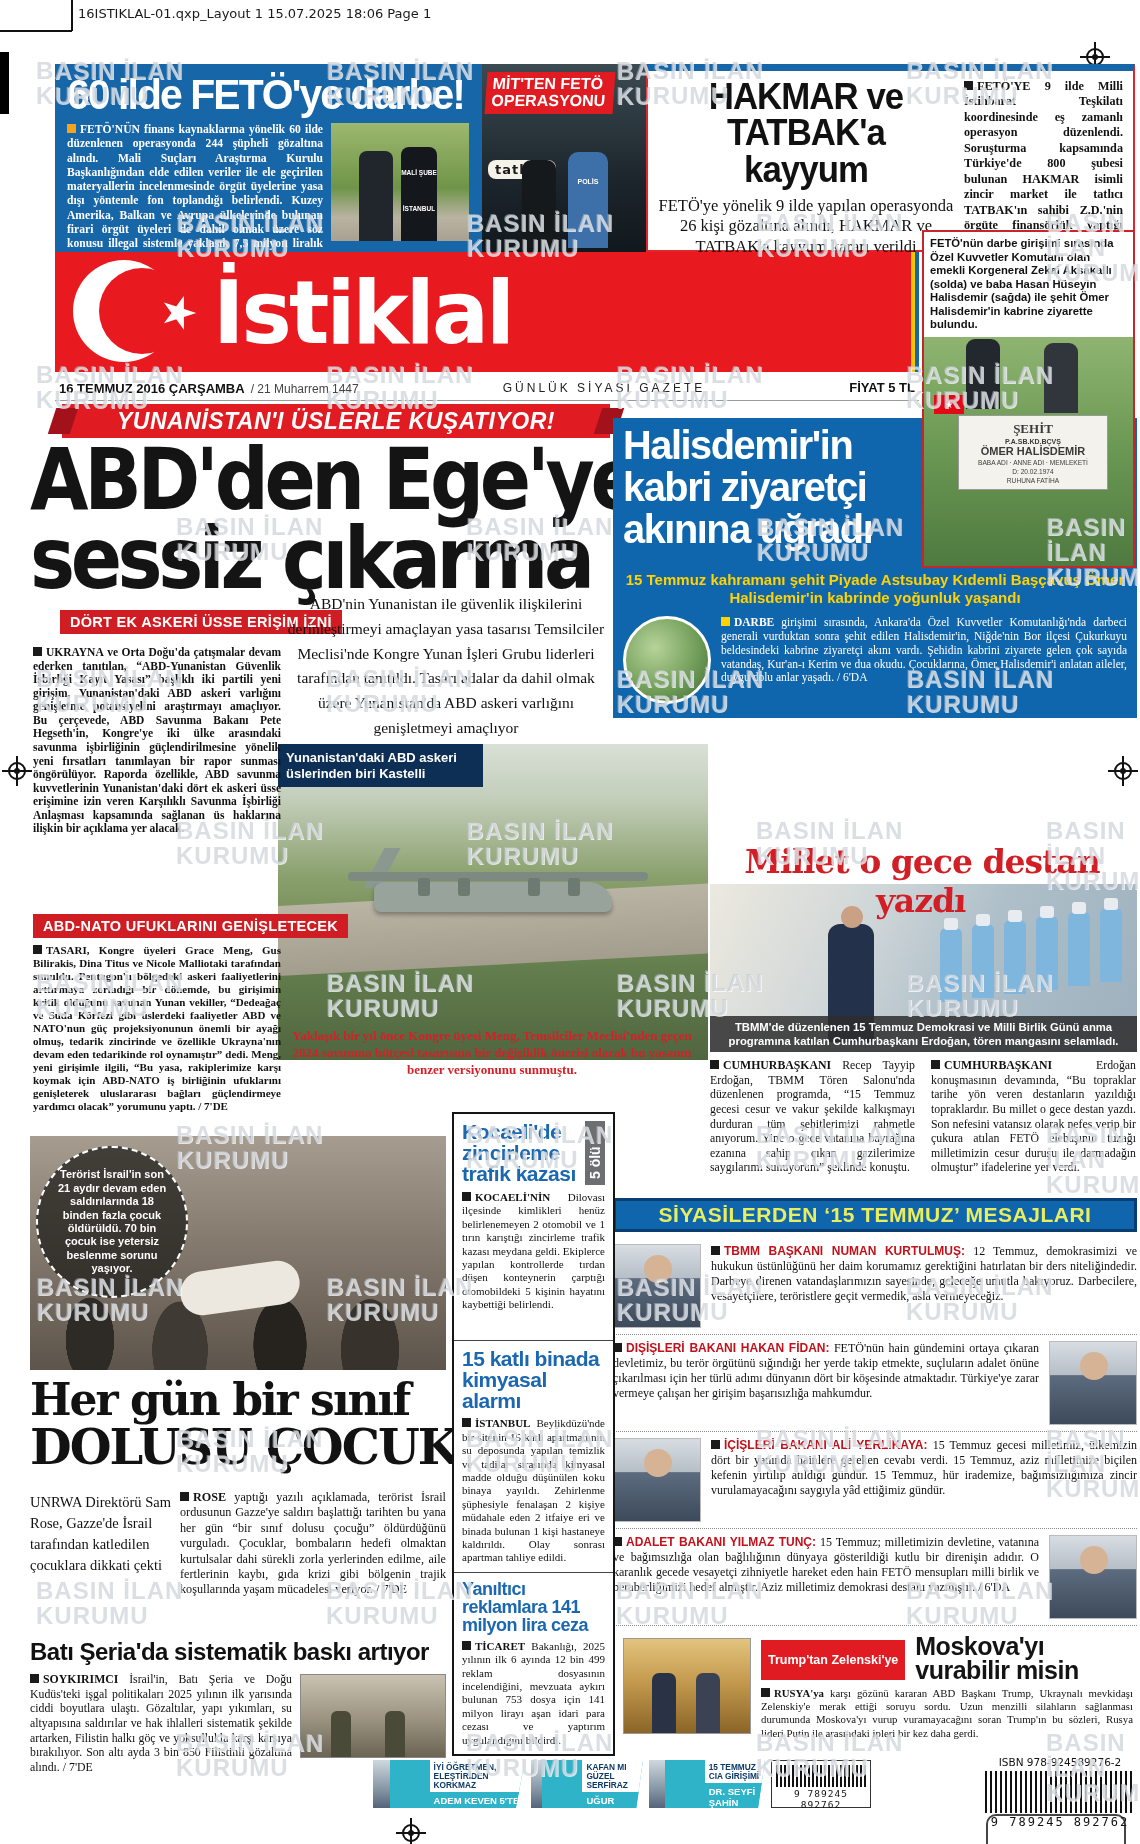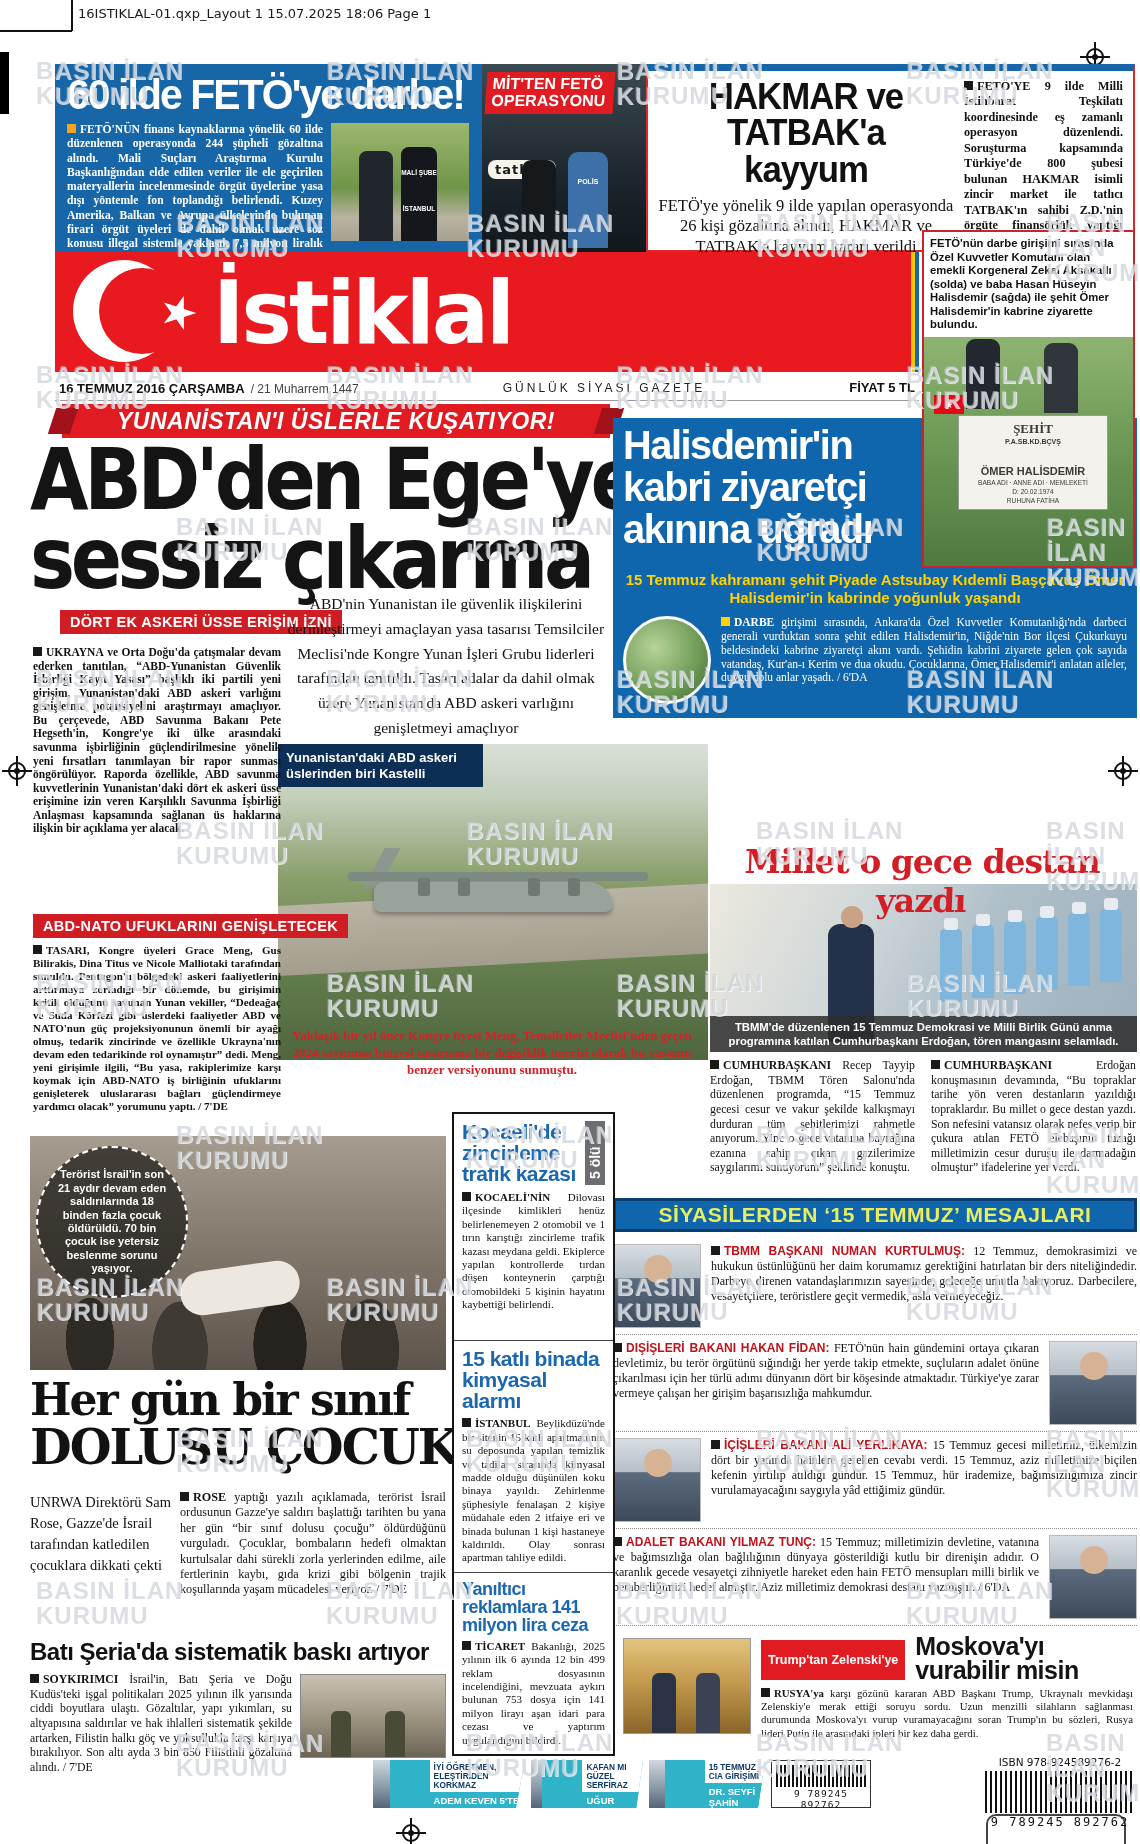--- a/index.html
+++ b/index.html
@@ -63,21 +63,21 @@
 
   
   .grave-panel{left:922px;top:230px;width:213px;height:338px;border:2px solid #c9242a;background:#fff;z-index:5;display:flex;flex-direction:column;}
   .gp-caption{padding:5px 6px;font:bold 11.3px "Liberation Sans",sans-serif;line-height:1.2;}
   .gp-photo{flex:1;position:relative;background:linear-gradient(180deg,#8fb472 0%,#6d9a55 45%,#4f7a40 100%);overflow:hidden;}
   .gp-man{position:absolute;width:34px;height:70px;background:#23282e;border-radius:9px 9px 0 0;}
   .gp-flag{position:absolute;left:10px;top:58px;width:30px;height:19px;background:#e30a17;color:#fff;font-size:10px;line-height:19px;text-align:center;}
   .gp-sign{position:absolute;left:34px;top:78px;width:150px;background:#f4f2ec;border:1px solid #999;padding:5px 4px;text-align:center;color:#3a3a3a;}
   .gp-sign .l1{font:bold 13px "Liberation Serif",serif;}
   .gp-sign .l2{font:bold 7px "Liberation Sans",sans-serif;margin-top:1px;}
-  .gp-sign .l3{font:bold 11px "Liberation Sans",sans-serif;margin-top:20px;}
+  .gp-sign .l3{font:bold 11px "Liberation Sans",sans-serif;}
   .gp-sign .l4{font:6.6px "Liberation Sans",sans-serif;margin-top:2px;}
 
   
   .kicker{left:62px;top:404px;width:548px;height:34px;background:#e01b22;color:#fff;display:flex;align-items:center;justify-content:center;
           font:bold italic 23px "Liberation Sans",sans-serif;letter-spacing:.5px;z-index:2;}
   .kicker:before,.kicker:after{content:"";position:absolute;top:4px;width:22px;height:26px;background:#a3121a;transform:skewX(-18deg);}
   .kicker:before{left:-10px;} .kicker:after{right:-10px;}
   .main-headline{left:30px;top:440px;width:585px;z-index:2;}
   .main-headline div{font:bold 86px "DejaVu Sans",sans-serif;letter-spacing:-5px;line-height:.92;transform:scaleX(.88);transform-origin:left;white-space:nowrap;color:#141414;}
   .label-red{background:#cf1d23;color:#fff;font:bold 14.5px "Liberation Sans",sans-serif;padding:4px 10px;display:inline-block;letter-spacing:.3px;z-index:2;}

